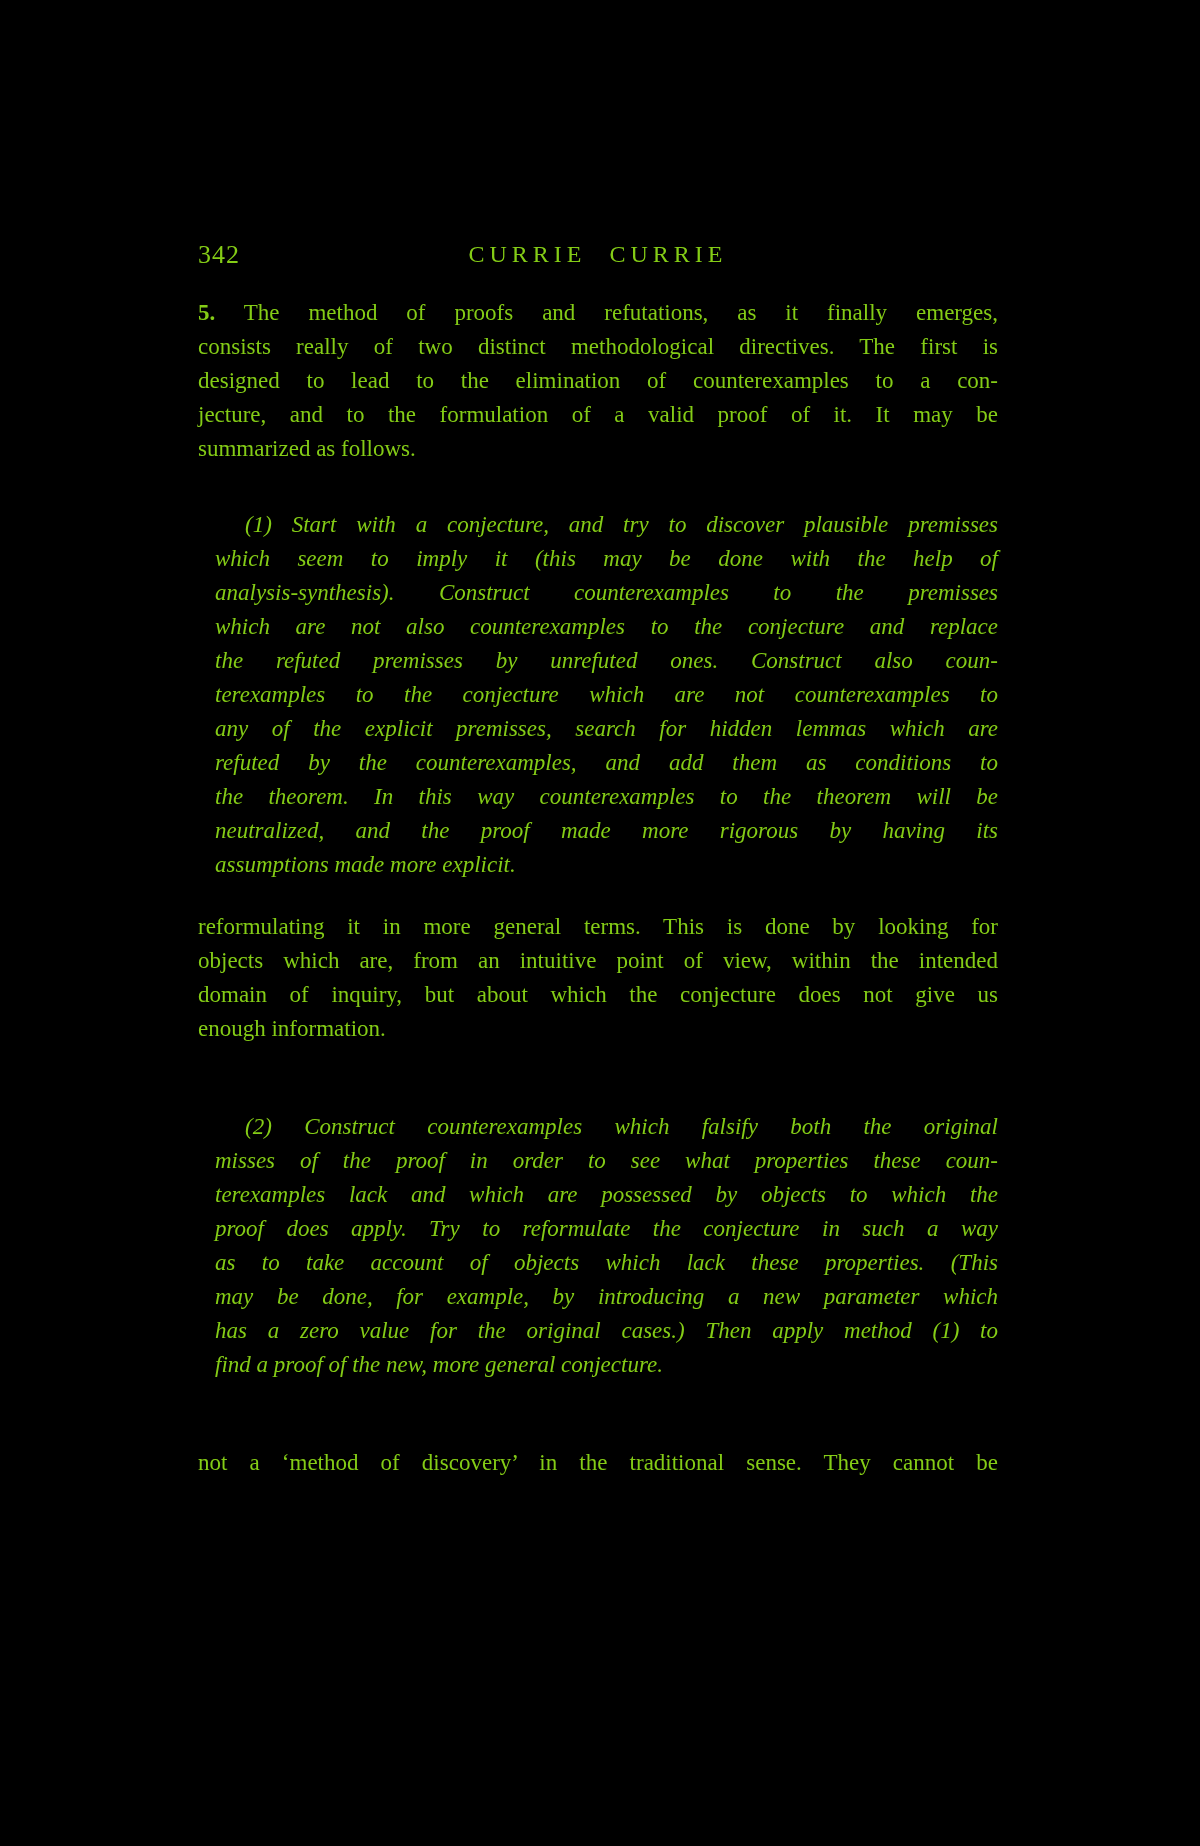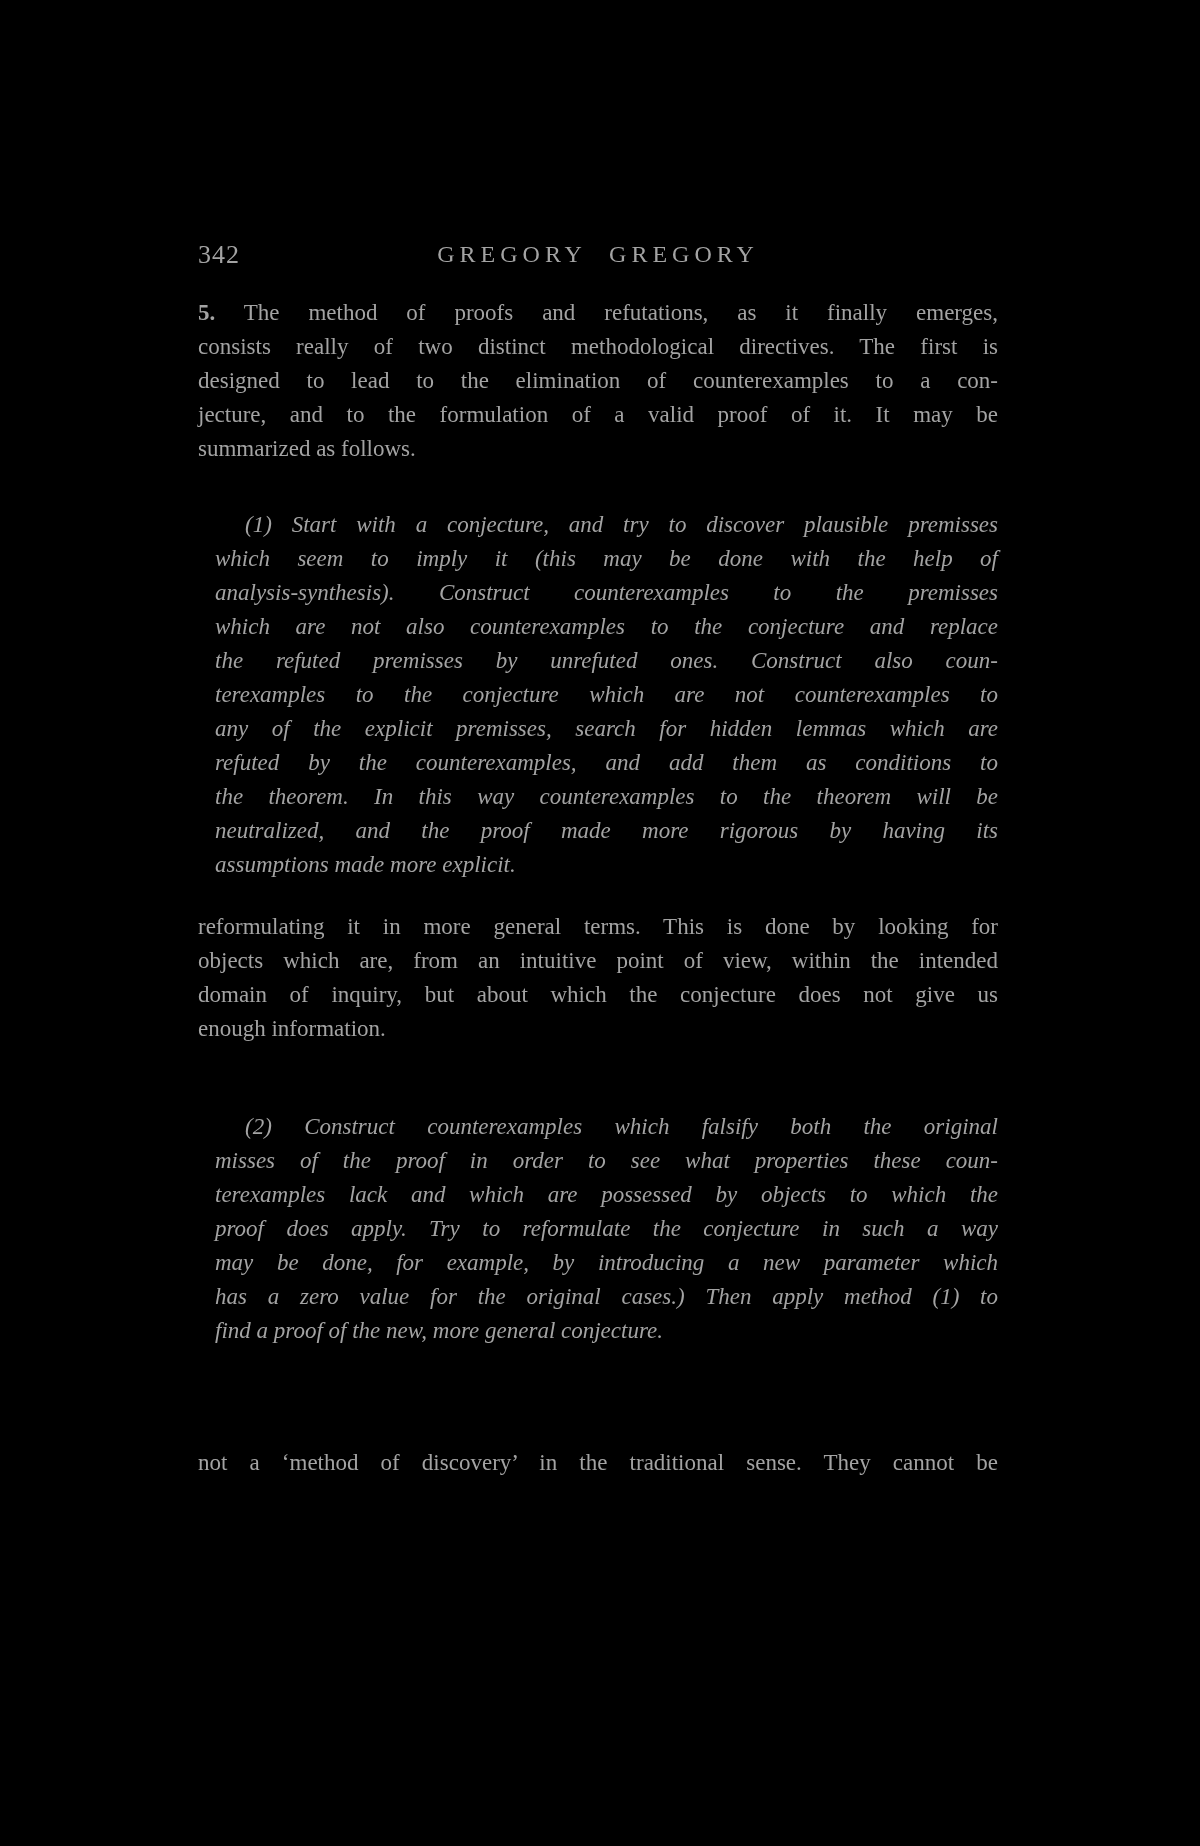--- a/index.html
+++ b/index.html
@@ -5,21 +5,21 @@
   html, body {
     margin: 0;
     padding: 0;
     background: #000000;
   }
   .page {
     position: relative;
     width: 1200px;
     height: 1846px;
     background: #000000;
-    color: #a3a3a3;
+    color: #84cc16;
     font-family: "Liberation Serif", serif;
     overflow: hidden;
   }
   .pagehead {
     position: absolute;
     top: 238px;
     left: 198px;
     width: 800px;
     height: 36px;
   }
@@ -66,21 +66,21 @@
   .b { font-weight: bold; }
   .em { font-style: italic; }
 </style>
 </head>
 <body>
 
 <div class="page">
 
   <header class="pagehead">
     <span class="pagenum">342</span>
-    <span class="runhead">GREGORY GREGORY</span>
+    <span class="runhead">CURRIE CURRIE</span>
   </header>
 
   <section class="block" style="top:296px">
     <div class="line"><span class="b">5.</span><span> The method of proofs and refutations, as it finally emerges,</span></div>
     <div class="line">consists really of two distinct methodological directives. The first is</div>
     <div class="line">designed to lead to the elimination of counterexamples to a con-</div>
     <div class="line">jecture, and to the formulation of a valid proof of it. It may be</div>
     <div class="line last">summarized as follows.</div>
   </section>
 
@@ -103,20 +103,21 @@
     <div class="line">objects which are, from an intuitive point of view, within the intended</div>
     <div class="line">domain of inquiry, but about which the conjecture does not give us</div>
     <div class="line last">enough information.</div>
   </section>
 
   <section class="block quote" style="top:1110px">
     <div class="line qfirst">(2) Construct counterexamples which falsify both the original</div>
     <div class="line">misses of the proof in order to see what properties these coun-</div>
     <div class="line">terexamples lack and which are possessed by objects to which the</div>
     <div class="line">proof does apply. Try to reformulate the conjecture in such a way</div>
+    <div class="line">as to take account of objects which lack these properties. (This</div>
     <div class="line">may be done, for example, by introducing a new parameter which</div>
     <div class="line">has a zero value for the original cases.) Then apply method (1) to</div>
     <div class="line last">find a proof of the new, more general conjecture.</div>
   </section>
 
   <section class="block" style="top:1446px">
     <div class="line">not a ‘method of discovery’ in the traditional sense. They cannot be</div>
   </section>
 
 </div>

